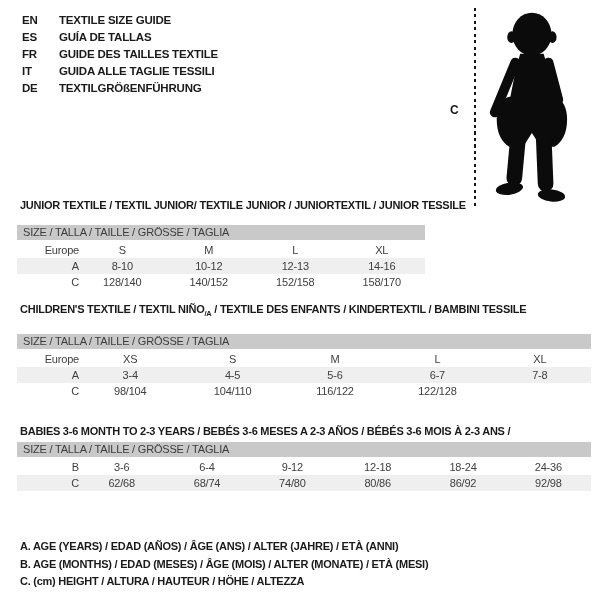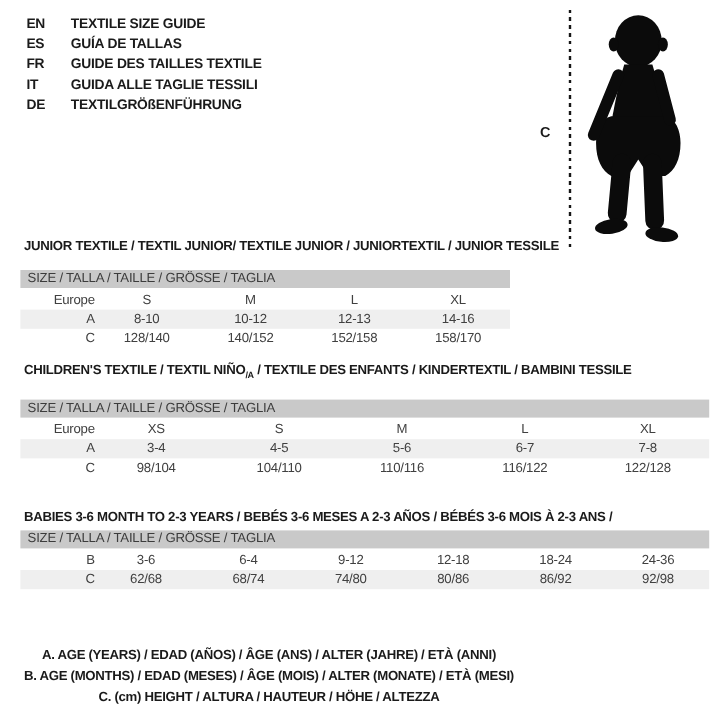--- a/index.html
+++ b/index.html
@@ -38,21 +38,21 @@
     font-size:11px; letter-spacing:-0.2px; padding-left:6px; margin-bottom:2px; white-space:nowrap; }
   .trow { display:grid; height:16px; line-height:16px; font-size:11px; letter-spacing:-0.2px; color:#404040; }
   .cols4 { grid-template-columns:62px repeat(4,1fr); }
   .cols5 { grid-template-columns:62px repeat(5,1fr); }
   .cols6 { grid-template-columns:62px repeat(6,1fr); }
   .rlabel { padding-left:5px; text-align:right; }
   .cell { text-align:center; }
   .shaded { background:#efefef; }
 
   
-  .footnotes { position:absolute; left:20px; top:538px;text-align:center; }
+  .footnotes { position:absolute; left:20px; top:538px; }
   .foot-line { font-size:11px; font-weight:700; letter-spacing:-0.25px; line-height:17.5px; white-space:nowrap; }
 </style>
 </head>
 <body>
 
 <div class="canvas">
 
   <div class="langs">
     <div class="lang-row">
       <span class="lang-code">EN</span>
@@ -139,21 +139,20 @@
         <span class="cell">3-4</span>
         <span class="cell">4-5</span>
         <span class="cell">5-6</span>
         <span class="cell">6-7</span>
         <span class="cell">7-8</span>
       </div>
       <div class="trow cols5">
         <span class="rlabel">C</span>
         <span class="cell">98/104</span>
         <span class="cell">104/110</span>
-        <span class="cell">110/116</span>
         <span class="cell">116/122</span>
         <span class="cell">122/128</span>
       </div>
     </div>
   </div>
 
   <div class="section sec-babies">
     <div class="sec-title-block">
       <div class="sec-title">BABIES 3-6 MONTH TO 2-3 YEARS / BEBÉS 3-6 MESES A 2-3 AÑOS / BÉBÉS 3-6 MOIS À 2-3 ANS /</div>
     </div>

